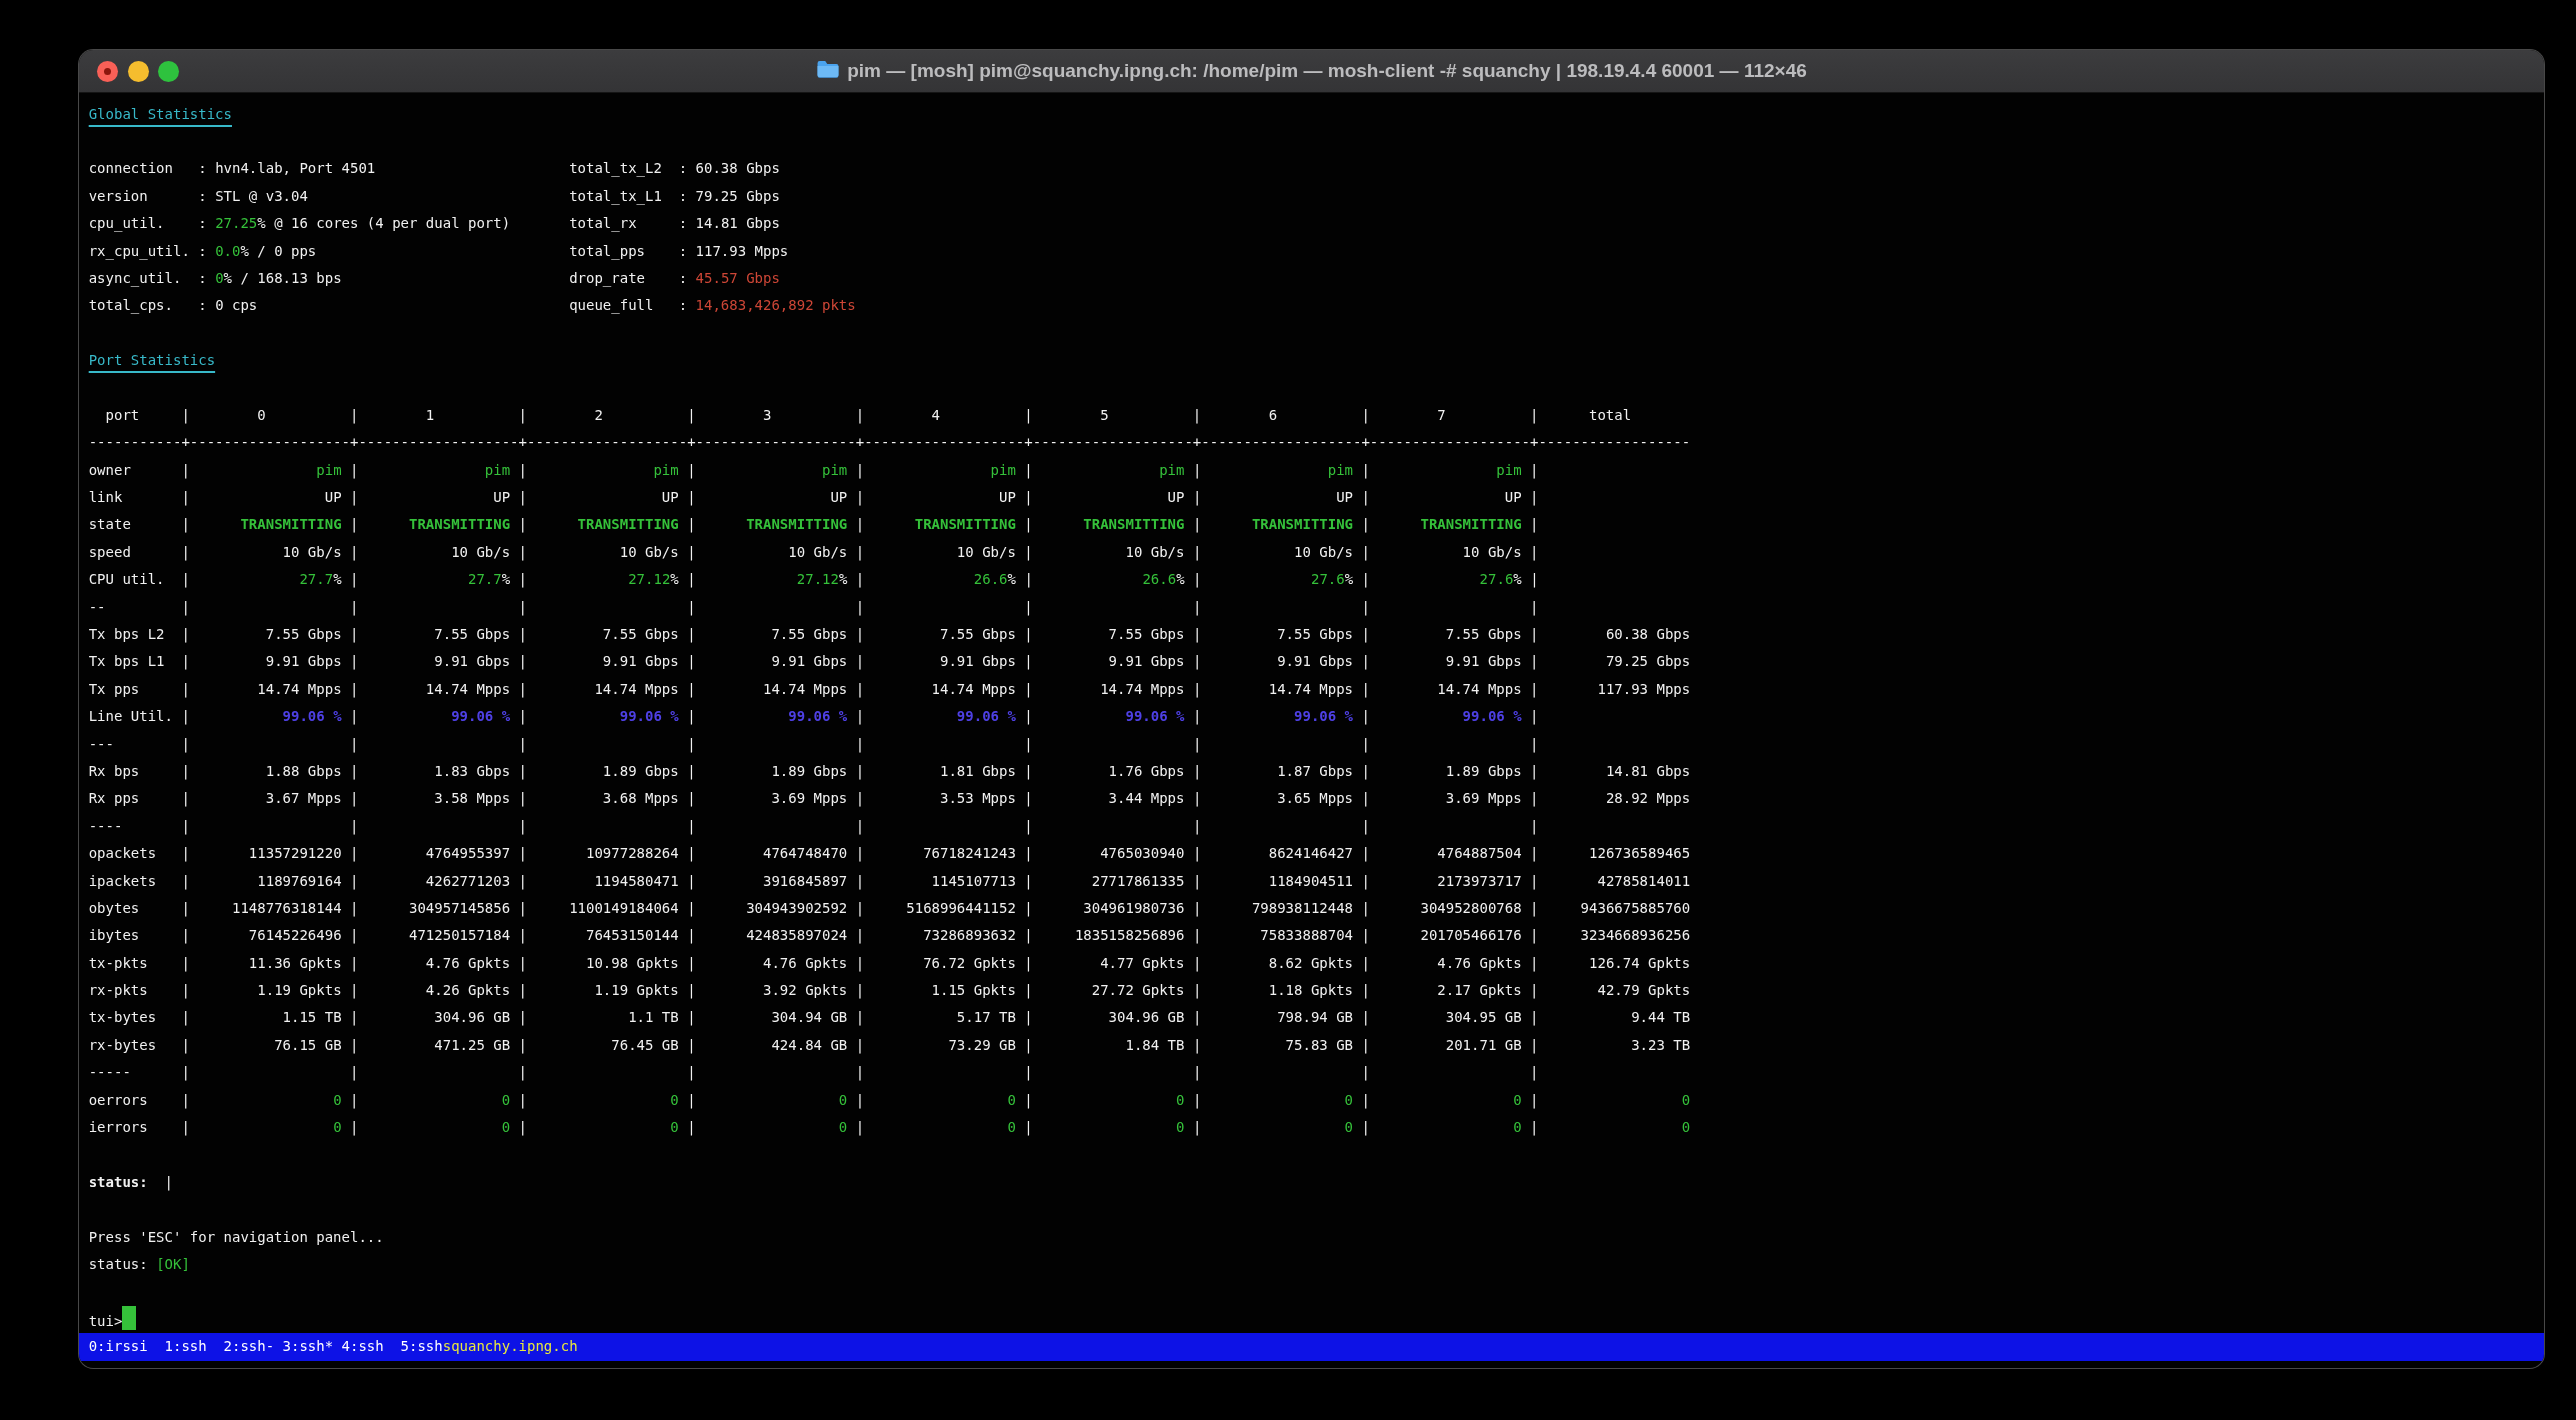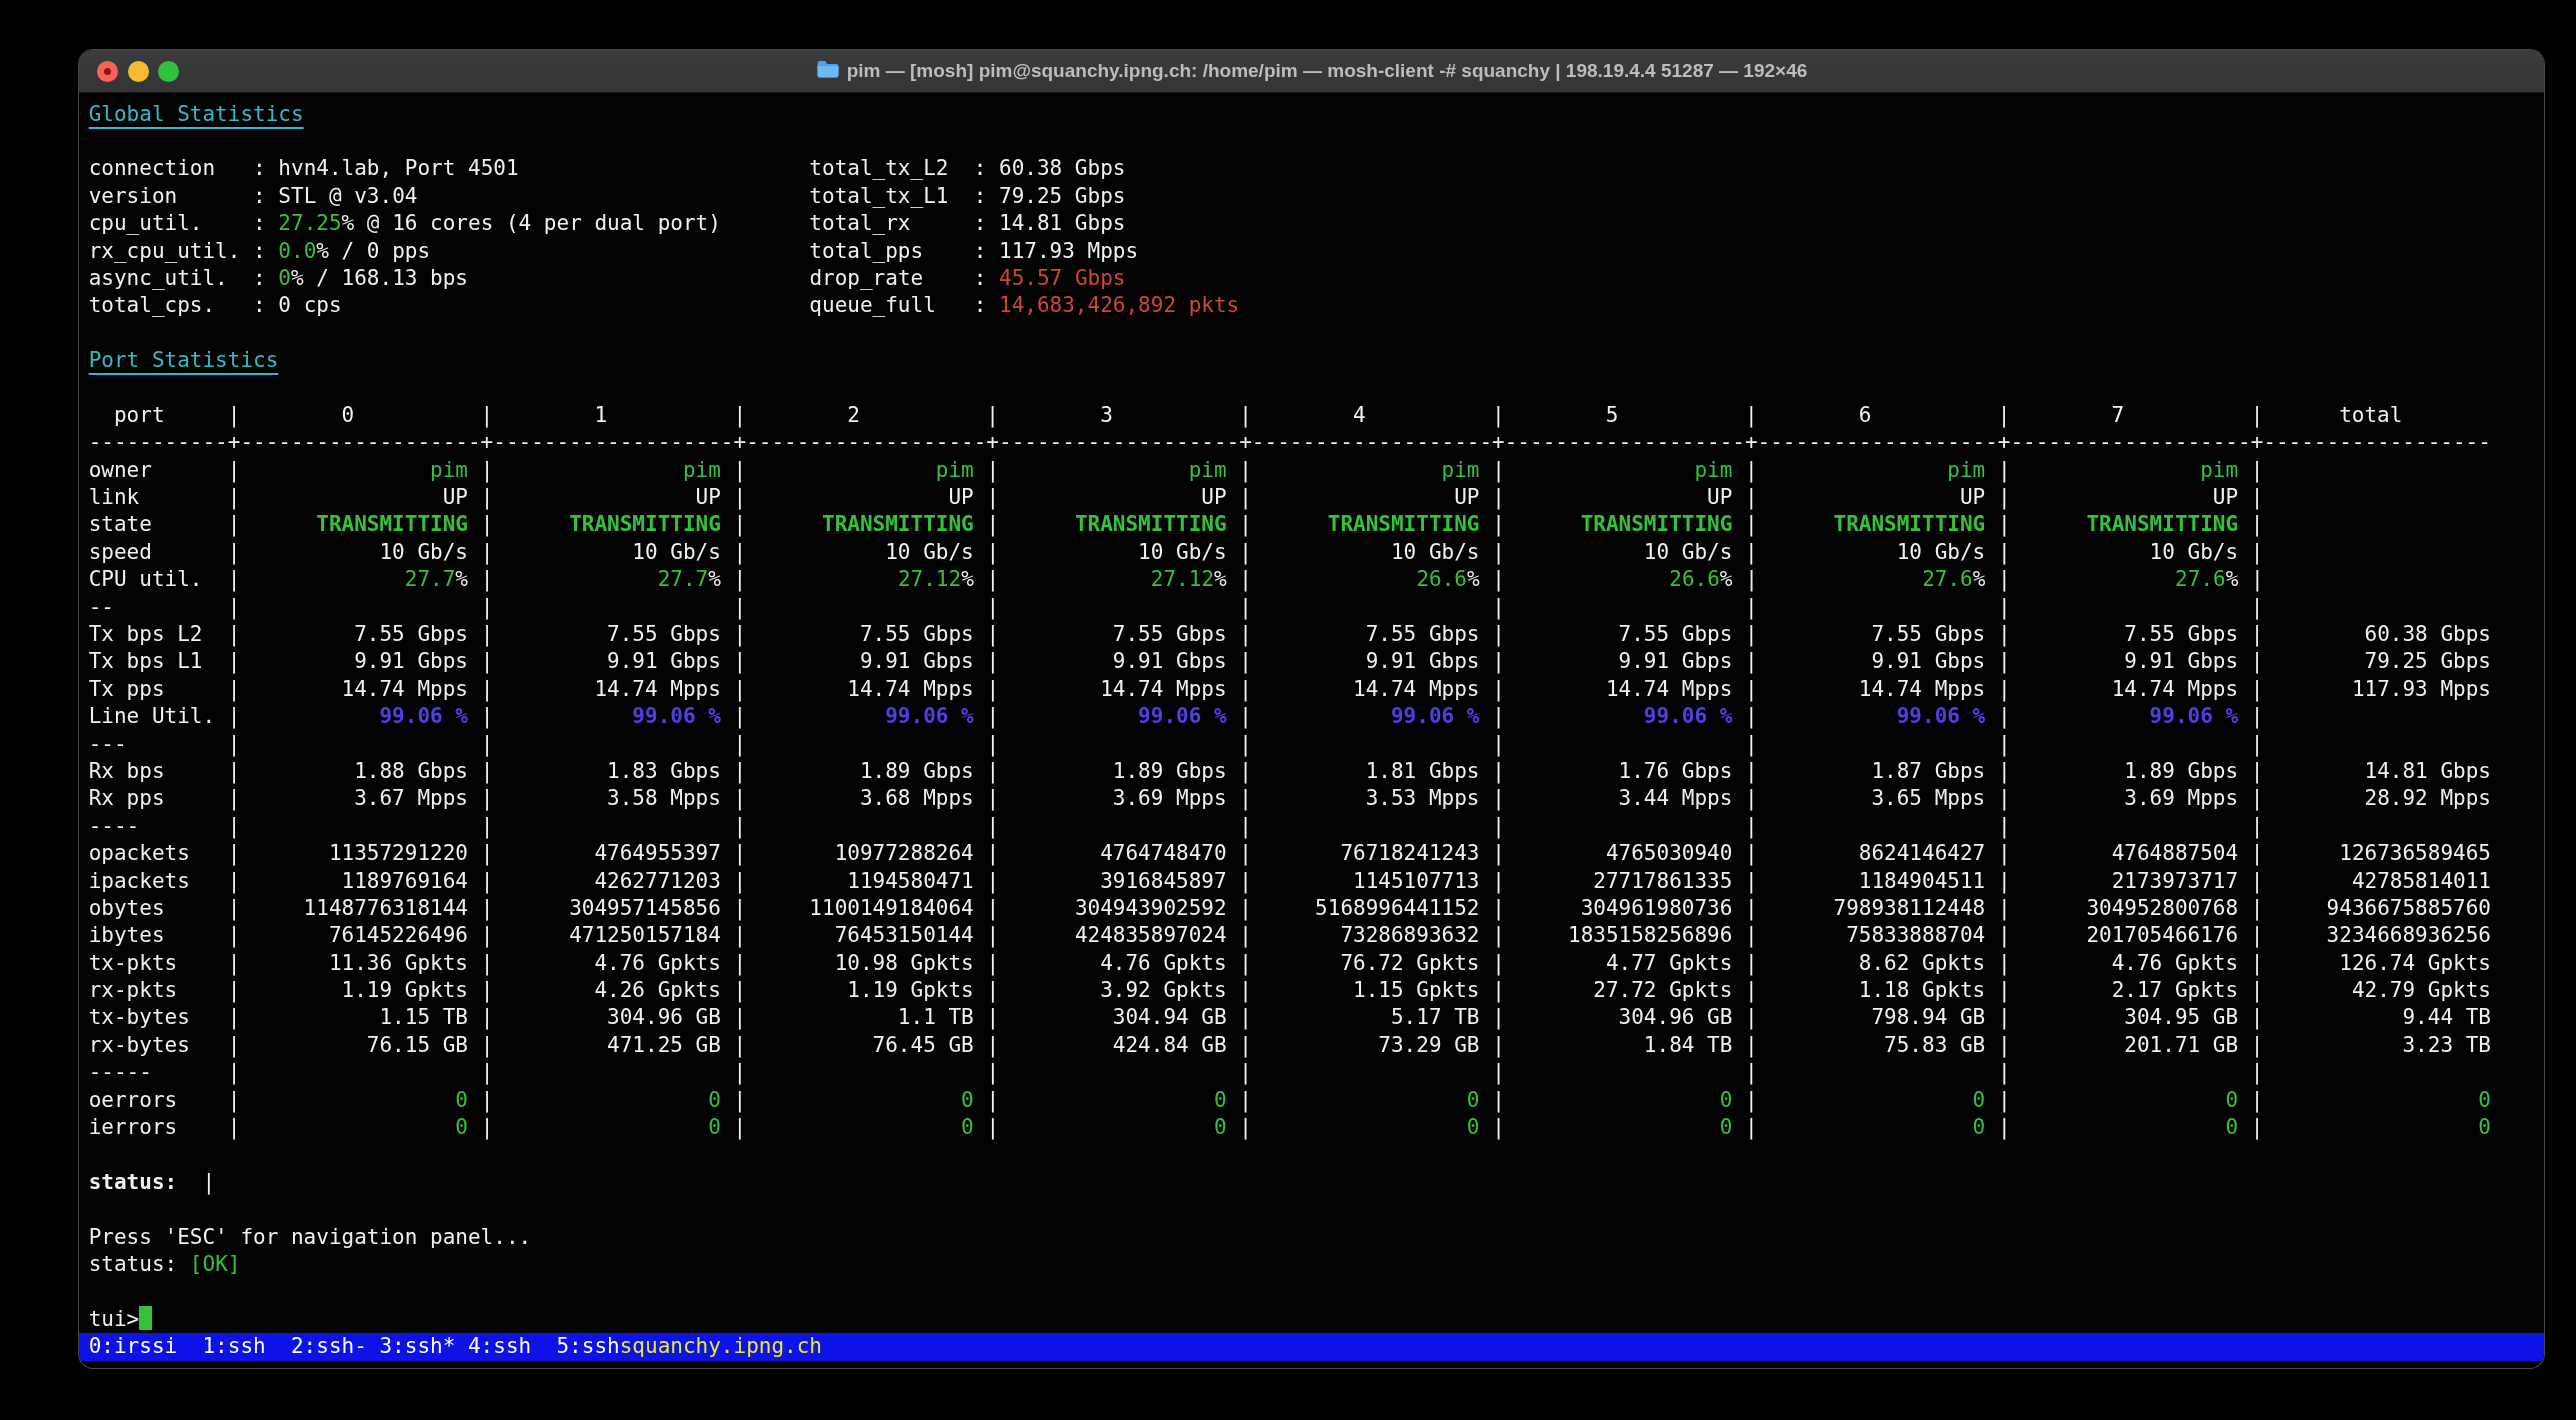--- a/index.html
+++ b/index.html
@@ -26,21 +26,21 @@
   .tl-min{background:#f5bd2e}
   .tl-zoom{background:#2ec23e}
   .title{
     font-family:"Liberation Sans",sans-serif;font-size:19px;font-weight:700;
     color:var(--title-fg);display:flex;align-items:center;gap:7px;white-space:nowrap;
   }
   .folder-icon{display:inline-block;transform:translateY(0.7px)}
   .screen{
     position:absolute;top:45px;left:0;right:0;bottom:0;
     padding:5.6px 0 0 9.7px;
-    font-family:"DejaVu Sans Mono",monospace;font-size:21px;line-height:27.4px;
+    font-family:"DejaVu Sans Mono",monospace;font-size:14px;line-height:27.4px;
     color:var(--fg);white-space:pre;
   }
   .ln{height:27.4px}
   .cy{color:var(--cyan)}
   .u{text-decoration:underline;text-underline-offset:5.6px;text-decoration-thickness:2.1px}
   .g{color:var(--green)}
   .r{color:var(--red)}
   .bl{color:var(--blue);font-weight:bold}
   .b{font-weight:bold}
   .y{color:var(--yellow)}
@@ -62,19 +62,19 @@
         <span class="tl tl-min"></span>
         <span class="tl tl-zoom"></span>
       </div>
       <div class="title">
         <span class="folder-icon">
           <svg width="24" height="19.5" viewBox="0 0 34 28">
             <path d="M2 5 q0-3 3-3 h8 l3 4 h13 q3 0 3 3 v14 q0 3-3 3 H5 q-3 0-3-3 Z" fill="#4aa3ee"></path>
             <path d="M2 9 h30 v13 q0 3-3 3 H5 q-3 0-3-3 Z" fill="#6db9f5"></path>
           </svg>
         </span>
-        <span>pim — [mosh] pim@squanchy.ipng.ch: /home/pim — mosh-client -# squanchy | 198.19.4.4 51287 — 192×46</span>
+        <span>pim — [mosh] pim@squanchy.ipng.ch: /home/pim — mosh-client -# squanchy | 198.19.4.4 60001 — 112×46</span>
       </div>
     </div>
     <div class="screen" id="screen"><div class="ln"><span class="cy u">Global Statistics</span></div><div class="ln"><span></span></div><div class="ln"><span>connection   : </span><span>hvn4.lab, Port 4501</span><span>                       total_tx_L2  : </span><span>60.38 Gbps</span></div><div class="ln"><span>version      : </span><span>STL @ v3.04</span><span>                               total_tx_L1  : </span><span>79.25 Gbps</span></div><div class="ln"><span>cpu_util.    : </span><span class="g">27.25</span><span>% @ 16 cores (4 per dual port)</span><span>       total_rx     : </span><span>14.81 Gbps</span></div><div class="ln"><span>rx_cpu_util. : </span><span class="g">0.0</span><span>% / 0 pps</span><span>                              total_pps    : </span><span>117.93 Mpps</span></div><div class="ln"><span>async_util.  : </span><span class="g">0</span><span>% / 168.13 bps</span><span>                           drop_rate    : </span><span class="r">45.57 Gbps</span></div><div class="ln"><span>total_cps.   : </span><span>0 cps</span><span>                                     queue_full   : </span><span class="r">14,683,426,892 pkts</span></div><div class="ln"><span></span></div><div class="ln"><span class="cy u">Port Statistics</span></div><div class="ln"><span></span></div><div class="ln"><span>  port     |        0          |        1          |        2          |        3          |        4          |        5          |        6          |        7          |      total       </span></div><div class="ln"><span>-----------+-------------------+-------------------+-------------------+-------------------+-------------------+-------------------+-------------------+-------------------+------------------</span></div><div class="ln"><span>owner      |</span><span class="g">               pim</span><span> |</span><span class="g">               pim</span><span> |</span><span class="g">               pim</span><span> |</span><span class="g">               pim</span><span> |</span><span class="g">               pim</span><span> |</span><span class="g">               pim</span><span> |</span><span class="g">               pim</span><span> |</span><span class="g">               pim</span><span> |</span><span>                  </span></div><div class="ln"><span>link       |</span><span>                UP</span><span> |</span><span>                UP</span><span> |</span><span>                UP</span><span> |</span><span>                UP</span><span> |</span><span>                UP</span><span> |</span><span>                UP</span><span> |</span><span>                UP</span><span> |</span><span>                UP</span><span> |</span><span>                  </span></div><div class="ln"><span>state      |</span><span class="sg">      TRANSMITTING</span><span> |</span><span class="sg">      TRANSMITTING</span><span> |</span><span class="sg">      TRANSMITTING</span><span> |</span><span class="sg">      TRANSMITTING</span><span> |</span><span class="sg">      TRANSMITTING</span><span> |</span><span class="sg">      TRANSMITTING</span><span> |</span><span class="sg">      TRANSMITTING</span><span> |</span><span class="sg">      TRANSMITTING</span><span> |</span><span>                  </span></div><div class="ln"><span>speed      |</span><span>           10 Gb/s</span><span> |</span><span>           10 Gb/s</span><span> |</span><span>           10 Gb/s</span><span> |</span><span>           10 Gb/s</span><span> |</span><span>           10 Gb/s</span><span> |</span><span>           10 Gb/s</span><span> |</span><span>           10 Gb/s</span><span> |</span><span>           10 Gb/s</span><span> |</span><span>                  </span></div><div class="ln"><span>CPU util.  |</span><span>             </span><span class="g">27.7</span><span>%</span><span> |</span><span>             </span><span class="g">27.7</span><span>%</span><span> |</span><span>            </span><span class="g">27.12</span><span>%</span><span> |</span><span>            </span><span class="g">27.12</span><span>%</span><span> |</span><span>             </span><span class="g">26.6</span><span>%</span><span> |</span><span>             </span><span class="g">26.6</span><span>%</span><span> |</span><span>             </span><span class="g">27.6</span><span>%</span><span> |</span><span>             </span><span class="g">27.6</span><span>%</span><span> |</span><span>                  </span></div><div class="ln"><span>--         |</span><span>                  </span><span> |</span><span>                  </span><span> |</span><span>                  </span><span> |</span><span>                  </span><span> |</span><span>                  </span><span> |</span><span>                  </span><span> |</span><span>                  </span><span> |</span><span>                  </span><span> |</span><span>                  </span></div><div class="ln"><span>Tx bps L2  |</span><span>         7.55 Gbps</span><span> |</span><span>         7.55 Gbps</span><span> |</span><span>         7.55 Gbps</span><span> |</span><span>         7.55 Gbps</span><span> |</span><span>         7.55 Gbps</span><span> |</span><span>         7.55 Gbps</span><span> |</span><span>         7.55 Gbps</span><span> |</span><span>         7.55 Gbps</span><span> |</span><span>        60.38 Gbps</span></div><div class="ln"><span>Tx bps L1  |</span><span>         9.91 Gbps</span><span> |</span><span>         9.91 Gbps</span><span> |</span><span>         9.91 Gbps</span><span> |</span><span>         9.91 Gbps</span><span> |</span><span>         9.91 Gbps</span><span> |</span><span>         9.91 Gbps</span><span> |</span><span>         9.91 Gbps</span><span> |</span><span>         9.91 Gbps</span><span> |</span><span>        79.25 Gbps</span></div><div class="ln"><span>Tx pps     |</span><span>        14.74 Mpps</span><span> |</span><span>        14.74 Mpps</span><span> |</span><span>        14.74 Mpps</span><span> |</span><span>        14.74 Mpps</span><span> |</span><span>        14.74 Mpps</span><span> |</span><span>        14.74 Mpps</span><span> |</span><span>        14.74 Mpps</span><span> |</span><span>        14.74 Mpps</span><span> |</span><span>       117.93 Mpps</span></div><div class="ln"><span>Line Util. |</span><span class="bl">           99.06 %</span><span> |</span><span class="bl">           99.06 %</span><span> |</span><span class="bl">           99.06 %</span><span> |</span><span class="bl">           99.06 %</span><span> |</span><span class="bl">           99.06 %</span><span> |</span><span class="bl">           99.06 %</span><span> |</span><span class="bl">           99.06 %</span><span> |</span><span class="bl">           99.06 %</span><span> |</span><span>                  </span></div><div class="ln"><span>---        |</span><span>                  </span><span> |</span><span>                  </span><span> |</span><span>                  </span><span> |</span><span>                  </span><span> |</span><span>                  </span><span> |</span><span>                  </span><span> |</span><span>                  </span><span> |</span><span>                  </span><span> |</span><span>                  </span></div><div class="ln"><span>Rx bps     |</span><span>         1.88 Gbps</span><span> |</span><span>         1.83 Gbps</span><span> |</span><span>         1.89 Gbps</span><span> |</span><span>         1.89 Gbps</span><span> |</span><span>         1.81 Gbps</span><span> |</span><span>         1.76 Gbps</span><span> |</span><span>         1.87 Gbps</span><span> |</span><span>         1.89 Gbps</span><span> |</span><span>        14.81 Gbps</span></div><div class="ln"><span>Rx pps     |</span><span>         3.67 Mpps</span><span> |</span><span>         3.58 Mpps</span><span> |</span><span>         3.68 Mpps</span><span> |</span><span>         3.69 Mpps</span><span> |</span><span>         3.53 Mpps</span><span> |</span><span>         3.44 Mpps</span><span> |</span><span>         3.65 Mpps</span><span> |</span><span>         3.69 Mpps</span><span> |</span><span>        28.92 Mpps</span></div><div class="ln"><span>----       |</span><span>                  </span><span> |</span><span>                  </span><span> |</span><span>                  </span><span> |</span><span>                  </span><span> |</span><span>                  </span><span> |</span><span>                  </span><span> |</span><span>                  </span><span> |</span><span>                  </span><span> |</span><span>                  </span></div><div class="ln"><span>opackets   |</span><span>       11357291220</span><span> |</span><span>        4764955397</span><span> |</span><span>       10977288264</span><span> |</span><span>        4764748470</span><span> |</span><span>       76718241243</span><span> |</span><span>        4765030940</span><span> |</span><span>        8624146427</span><span> |</span><span>        4764887504</span><span> |</span><span>      126736589465</span></div><div class="ln"><span>ipackets   |</span><span>        1189769164</span><span> |</span><span>        4262771203</span><span> |</span><span>        1194580471</span><span> |</span><span>        3916845897</span><span> |</span><span>        1145107713</span><span> |</span><span>       27717861335</span><span> |</span><span>        1184904511</span><span> |</span><span>        2173973717</span><span> |</span><span>       42785814011</span></div><div class="ln"><span>obytes     |</span><span>     1148776318144</span><span> |</span><span>      304957145856</span><span> |</span><span>     1100149184064</span><span> |</span><span>      304943902592</span><span> |</span><span>     5168996441152</span><span> |</span><span>      304961980736</span><span> |</span><span>      798938112448</span><span> |</span><span>      304952800768</span><span> |</span><span>     9436675885760</span></div><div class="ln"><span>ibytes     |</span><span>       76145226496</span><span> |</span><span>      471250157184</span><span> |</span><span>       76453150144</span><span> |</span><span>      424835897024</span><span> |</span><span>       73286893632</span><span> |</span><span>     1835158256896</span><span> |</span><span>       75833888704</span><span> |</span><span>      201705466176</span><span> |</span><span>     3234668936256</span></div><div class="ln"><span>tx-pkts    |</span><span>       11.36 Gpkts</span><span> |</span><span>        4.76 Gpkts</span><span> |</span><span>       10.98 Gpkts</span><span> |</span><span>        4.76 Gpkts</span><span> |</span><span>       76.72 Gpkts</span><span> |</span><span>        4.77 Gpkts</span><span> |</span><span>        8.62 Gpkts</span><span> |</span><span>        4.76 Gpkts</span><span> |</span><span>      126.74 Gpkts</span></div><div class="ln"><span>rx-pkts    |</span><span>        1.19 Gpkts</span><span> |</span><span>        4.26 Gpkts</span><span> |</span><span>        1.19 Gpkts</span><span> |</span><span>        3.92 Gpkts</span><span> |</span><span>        1.15 Gpkts</span><span> |</span><span>       27.72 Gpkts</span><span> |</span><span>        1.18 Gpkts</span><span> |</span><span>        2.17 Gpkts</span><span> |</span><span>       42.79 Gpkts</span></div><div class="ln"><span>tx-bytes   |</span><span>           1.15 TB</span><span> |</span><span>         304.96 GB</span><span> |</span><span>            1.1 TB</span><span> |</span><span>         304.94 GB</span><span> |</span><span>           5.17 TB</span><span> |</span><span>         304.96 GB</span><span> |</span><span>         798.94 GB</span><span> |</span><span>         304.95 GB</span><span> |</span><span>           9.44 TB</span></div><div class="ln"><span>rx-bytes   |</span><span>          76.15 GB</span><span> |</span><span>         471.25 GB</span><span> |</span><span>          76.45 GB</span><span> |</span><span>         424.84 GB</span><span> |</span><span>          73.29 GB</span><span> |</span><span>           1.84 TB</span><span> |</span><span>          75.83 GB</span><span> |</span><span>         201.71 GB</span><span> |</span><span>           3.23 TB</span></div><div class="ln"><span>-----      |</span><span>                  </span><span> |</span><span>                  </span><span> |</span><span>                  </span><span> |</span><span>                  </span><span> |</span><span>                  </span><span> |</span><span>                  </span><span> |</span><span>                  </span><span> |</span><span>                  </span><span> |</span><span>                  </span></div><div class="ln"><span>oerrors    |</span><span class="g">                 0</span><span> |</span><span class="g">                 0</span><span> |</span><span class="g">                 0</span><span> |</span><span class="g">                 0</span><span> |</span><span class="g">                 0</span><span> |</span><span class="g">                 0</span><span> |</span><span class="g">                 0</span><span> |</span><span class="g">                 0</span><span> |</span><span class="g">                 0</span></div><div class="ln"><span>ierrors    |</span><span class="g">                 0</span><span> |</span><span class="g">                 0</span><span> |</span><span class="g">                 0</span><span> |</span><span class="g">                 0</span><span> |</span><span class="g">                 0</span><span> |</span><span class="g">                 0</span><span> |</span><span class="g">                 0</span><span> |</span><span class="g">                 0</span><span> |</span><span class="g">                 0</span></div><div class="ln"><span></span></div><div class="ln"><span class="b">status:</span><span>  |</span></div><div class="ln"><span></span></div><div class="ln"><span>Press 'ESC' for navigation panel...</span></div><div class="ln"><span>status: </span><span class="g">[OK]</span></div><div class="ln"><span></span></div><div class="ln"><span>tui&gt;</span><span class="cursor"></span></div><div class="ln bar"><span>0:irssi  1:ssh  2:ssh- 3:ssh* 4:ssh  5:ssh</span><span class="y">squanchy.ipng.ch</span></div></div>
   </div>
 </div>
 
 
 </body></html>

